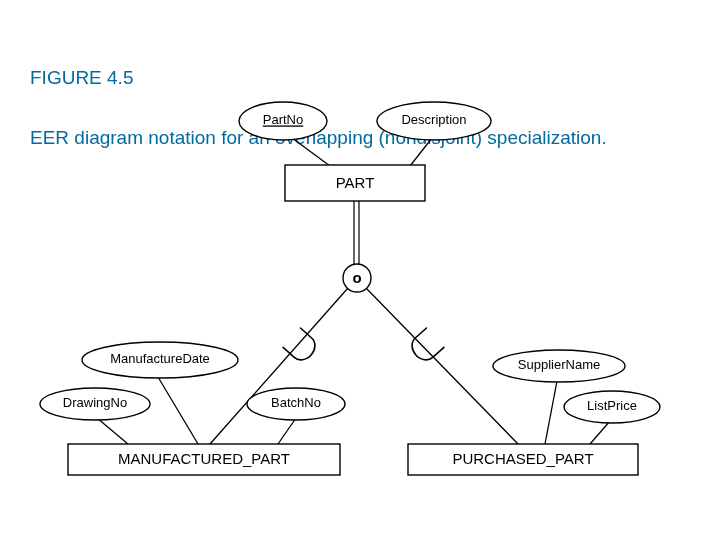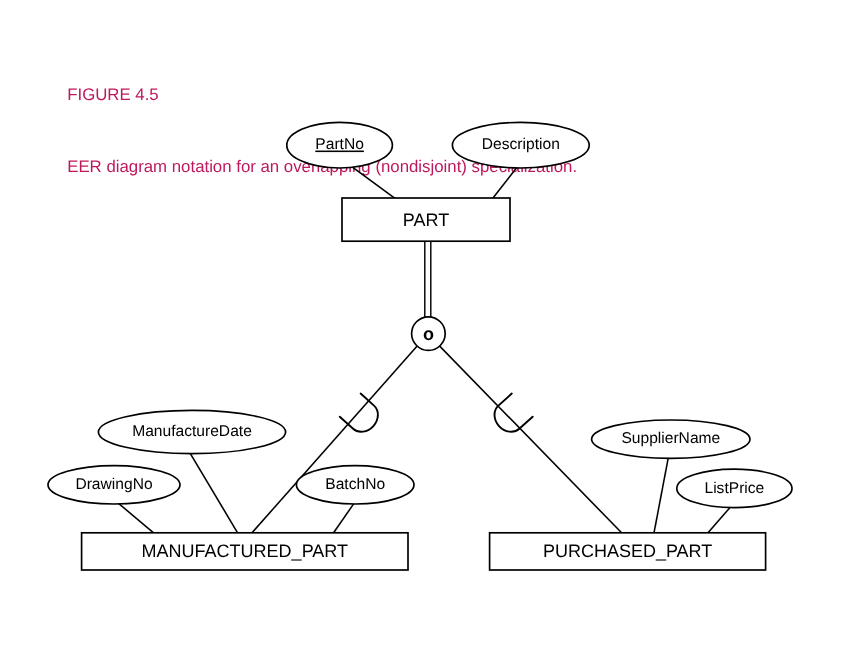--- a/index.html
+++ b/index.html
@@ -9,25 +9,25 @@
   }
   body {
     width: 720px;
     height: 540px;
     position: relative;
     overflow: hidden;
     font-family: "Liberation Sans", sans-serif;
   }
   #figure-caption {
     position: absolute;
-    left: 56px;
+    left: 30px;
     top: 28px;
     width: 640px;
-    color: #be185d;
-    font-size: 14px;
+    color: #0369a1;
+    font-size: 19px;
     line-height: 20px;
     font-family: "Liberation Sans", sans-serif;
     white-space: pre;
   }
   #figure-caption .caption-line {
     display: block;
   }
   #diagram-canvas {
     position: absolute;
     left: 0;

